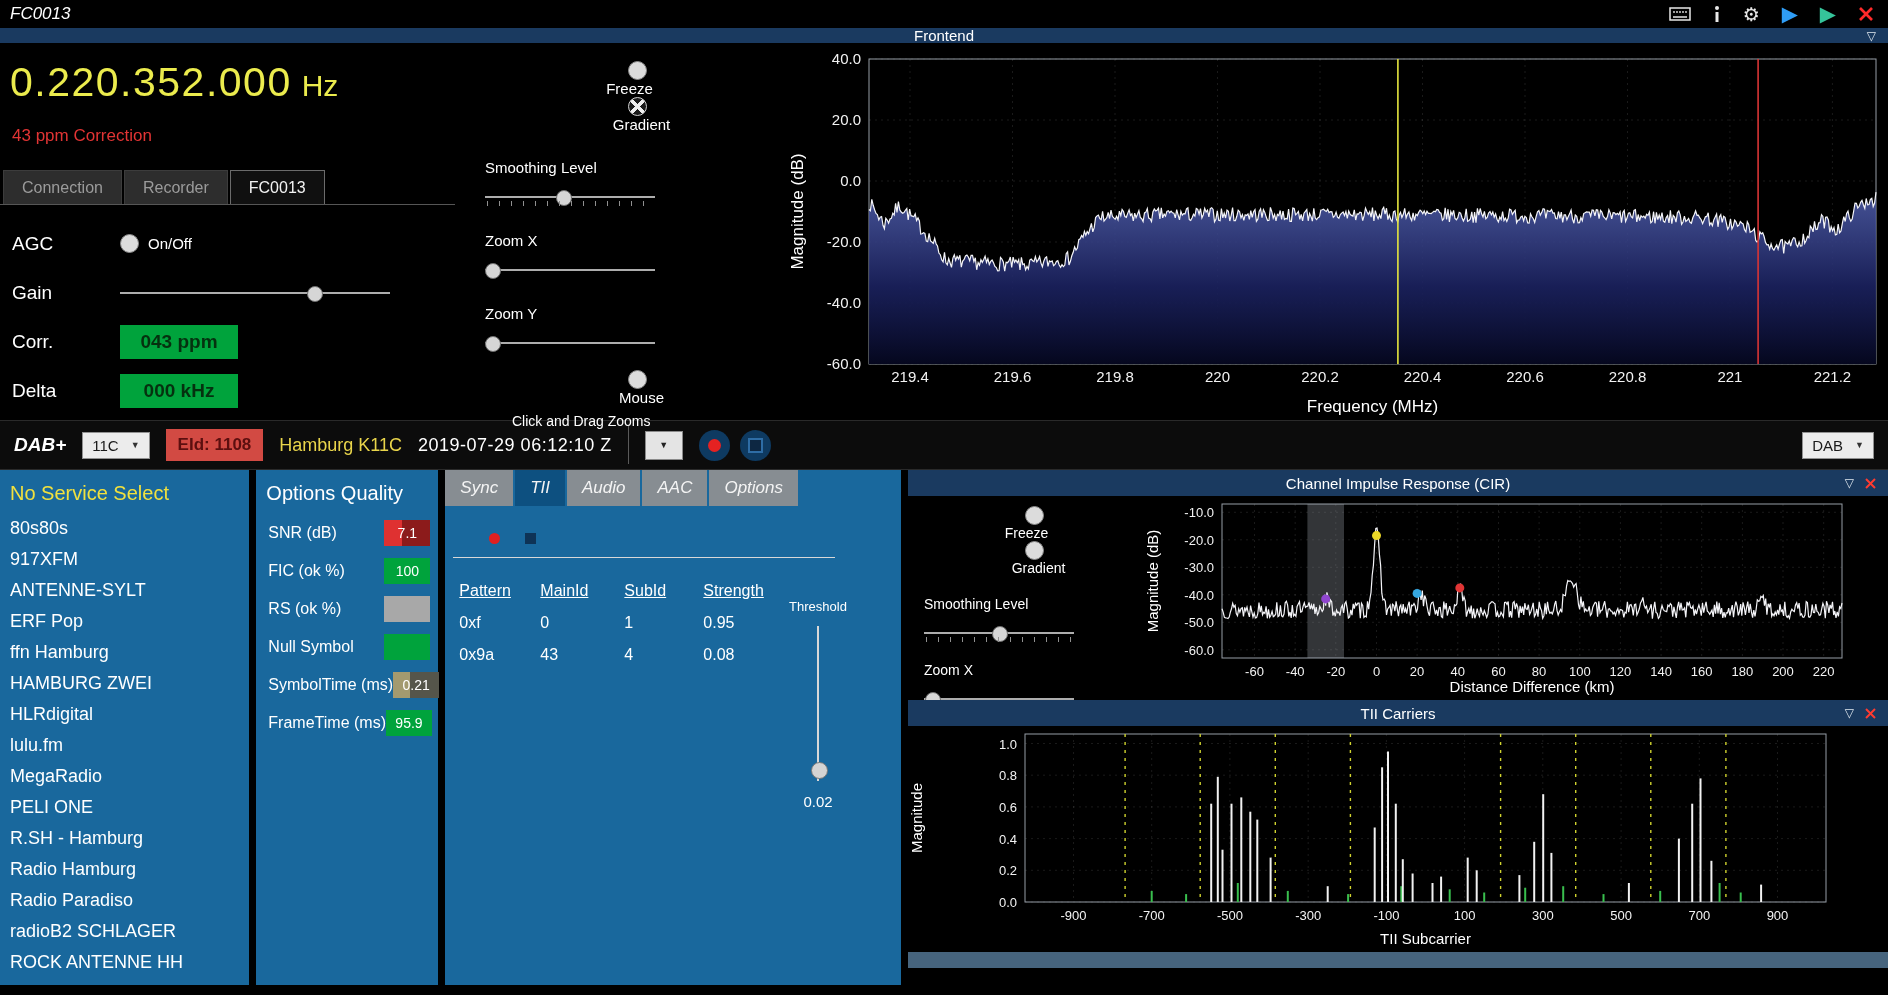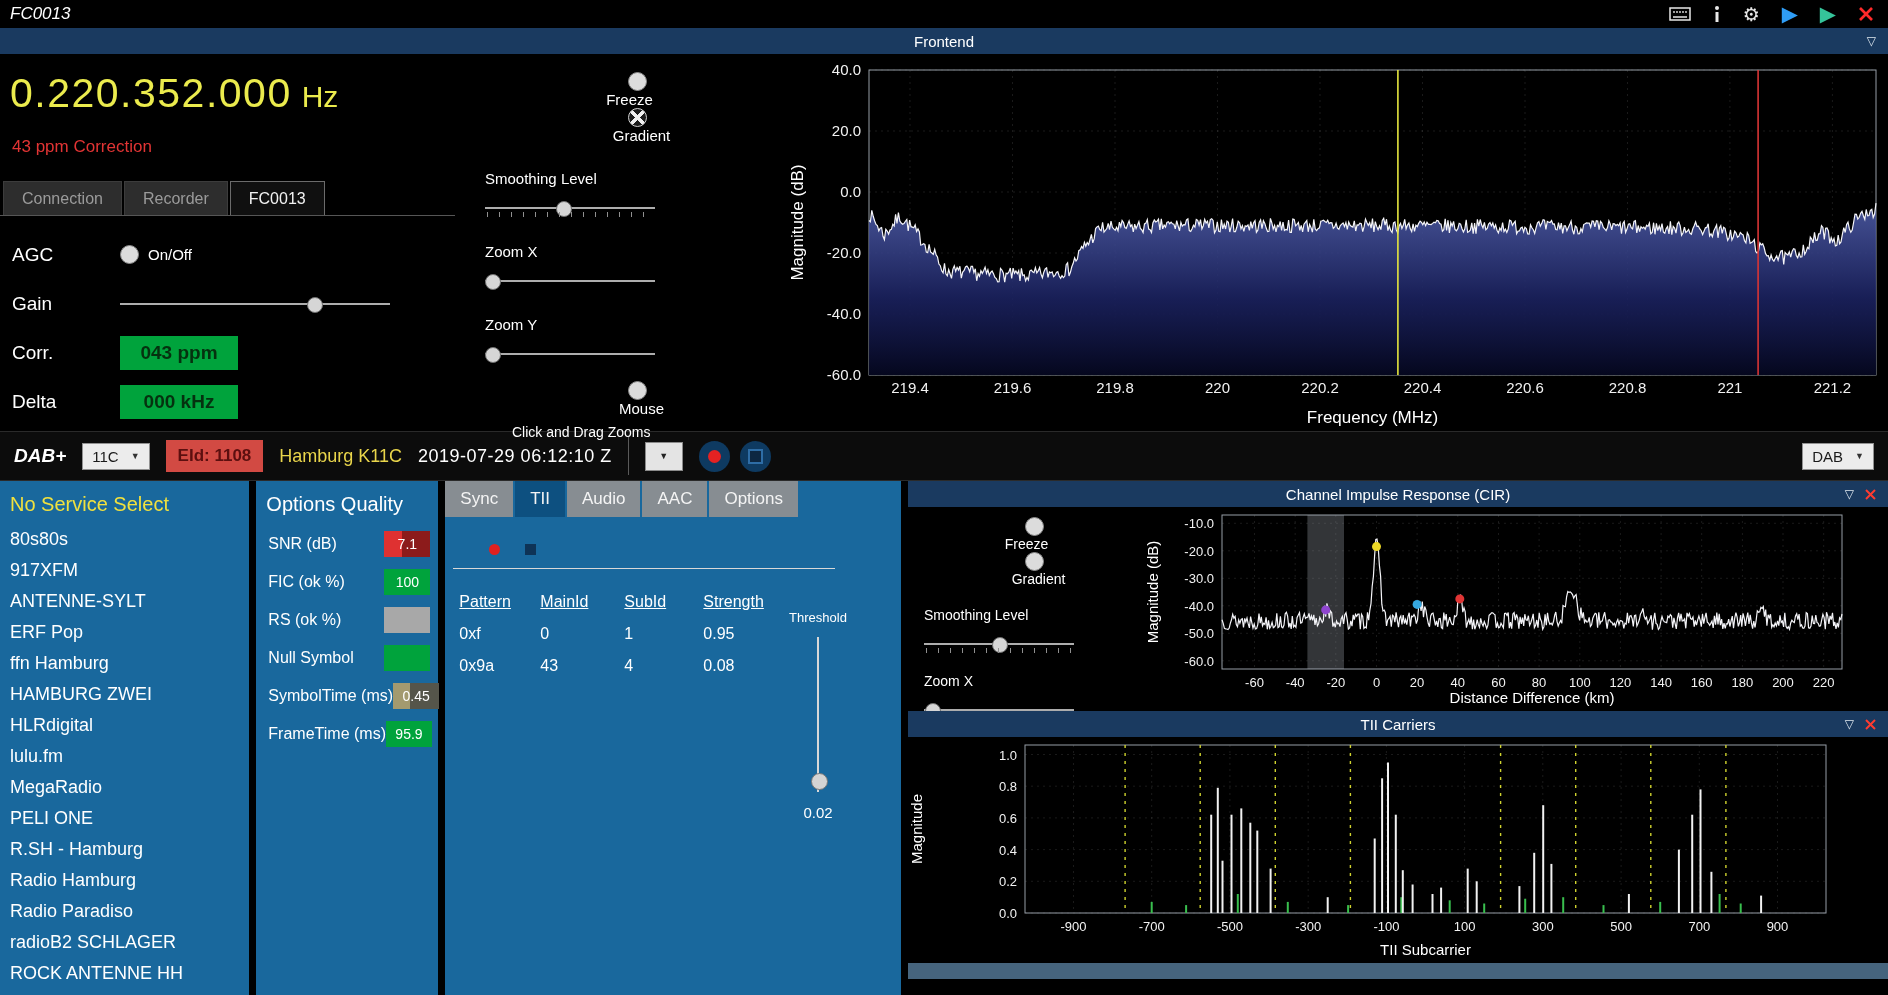--- a/index.html
+++ b/index.html
@@ -8,21 +8,21 @@
 
   
   .titlebar{height:28px;display:flex;align-items:center;padding:0 10px;background:#000;}
   .tb-title{font-size:17px;font-style:italic;color:#fff;}
   .tb-icons{margin-left:auto;display:flex;align-items:center;gap:22px;padding-right:4px;}
   .tbi{font-size:19px;color:#e8e8e8;display:flex;align-items:center;}
   .play-blue{color:#2f9df5;font-size:21px;}
   .play-teal{color:#35c49a;font-size:21px;}
 
   
-  .section-header,.sub-header{height:26px;background:#1a3a60;display:flex;align-items:center;justify-content:center;font-size:15px;color:#fff;position:relative;flex:none;}
+  .section-header,.sub-header{height:15px;background:#1a3a60;display:flex;align-items:center;justify-content:center;font-size:15px;color:#fff;position:relative;flex:none;}
   .sub-header{height:26px;}
   .hdr-icons{position:absolute;right:12px;display:flex;gap:11px;align-items:center;}
   .ico-tri{font-size:12px;color:#dfe7ee;}
 
   
   .frontend-body{display:flex;height:377px;background:#000;justify-content:space-between;}
   .fe-left{width:455px;flex:none;padding-top:6px;}
   .freq{color:#ebeb4d;font-size:41px;letter-spacing:1.5px;margin:10px 0 0 10px;white-space:nowrap;}
   .freq .hz{font-size:30px;margin-left:10px;letter-spacing:0;}
   .correction{color:#e23434;font-size:17px;margin:20px 0 0 12px;}
@@ -98,21 +98,21 @@
 
   .q-header{font-size:20px;color:#fff;padding:12px 10px 9px;}
   .q-row{display:flex;align-items:center;height:38px;padding:0 8px 0 12px;}
   .q-label{flex:1;font-size:16px;color:#fff;white-space:nowrap;}
   .q-box{width:46px;height:26px;flex:none;display:flex;align-items:center;justify-content:center;font-size:14px;color:#fff;}
   .q-box.snr{background:linear-gradient(90deg,#df3131 0 40%,#8c1b1b 40%);}
   .q-box.green{background:#00a33c;}
   .q-box.gray{background:#a8a8a8;}
   .q-box.tan{background:linear-gradient(90deg,#a39a6f 0 38%,#55554a 38%);}
 
-  .ptabs{display:flex;}
+  .ptabs{display:flex;font-style:italic;}
   .ptab{padding:8px 15px;font-size:17px;background:#878d92;color:#f4f4f4;margin-right:2px;}
   .ptab.active{background:#0d5080;}
   .tab-content{position:relative;height:calc(100% - 35px);}
   .indicator-row{display:flex;align-items:center;gap:25px;margin:27px 0 0 44px;}
   .dot-red{width:11px;height:11px;border-radius:50%;background:#e02020;}
   .sq-navy{width:11px;height:11px;background:#0e3356;}
   .sep-line{width:382px;height:1px;background:#d8d8d8;margin:13px 0 0 8px;}
   .tii-table{margin:24px 0 0 14px;}
   .t-head,.t-row{display:flex;font-size:16px;color:#fff;}
   .t-head span:nth-of-type(1),.t-row span:nth-of-type(1){width:81px;}
@@ -370,21 +370,21 @@
             <span class="q-box gray"></span>
           </div>
 
           <div class="q-row">
             <span class="q-label">Null Symbol</span>
             <span class="q-box green"></span>
           </div>
 
           <div class="q-row">
             <span class="q-label">SymbolTime (ms)</span>
-            <span class="q-box tan">0.45</span>
+            <span class="q-box tan">0.21</span>
           </div>
 
           <div class="q-row">
             <span class="q-label">FrameTime (ms)</span>
             <span class="q-box green">95.9</span>
           </div>
         </div>
     </div>
 
     <div class="panel panel-tabs">

